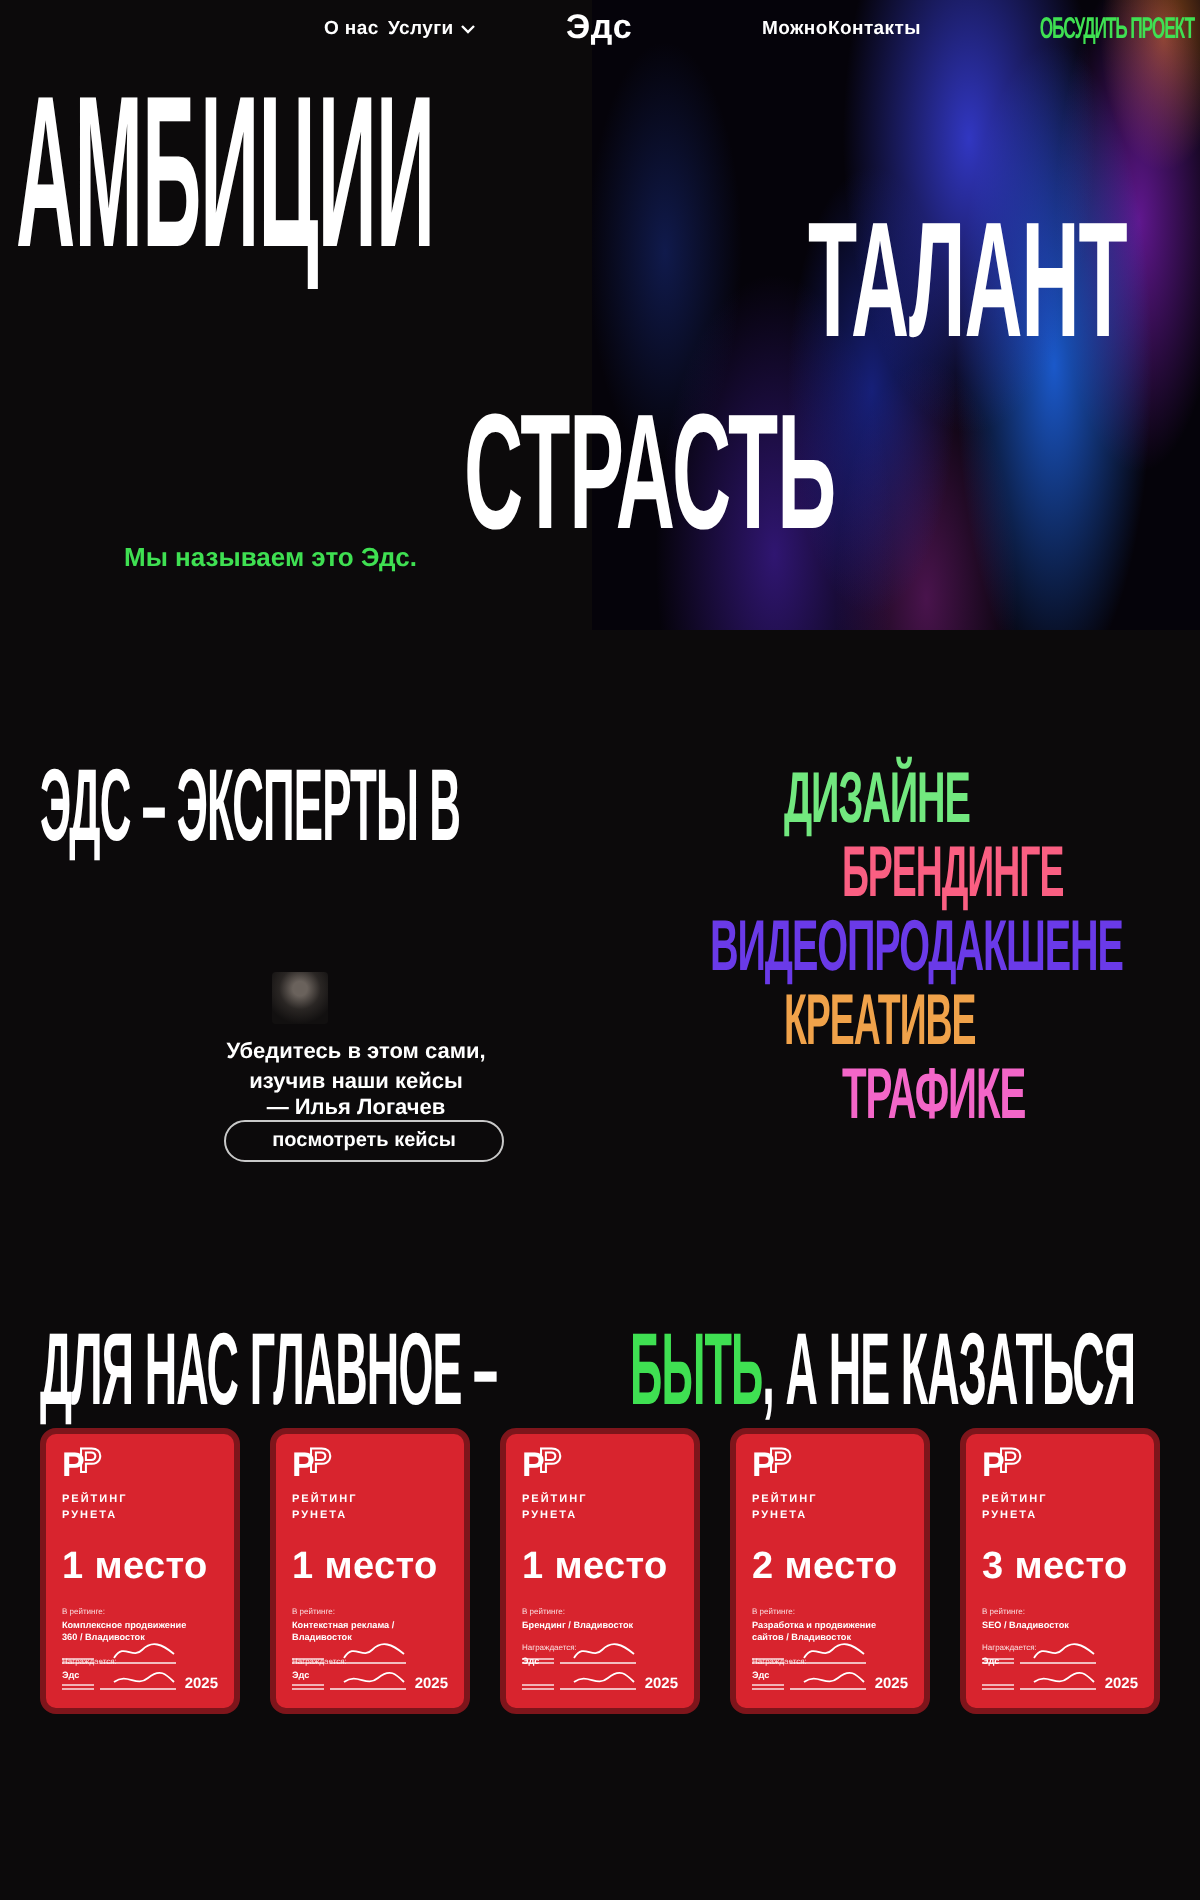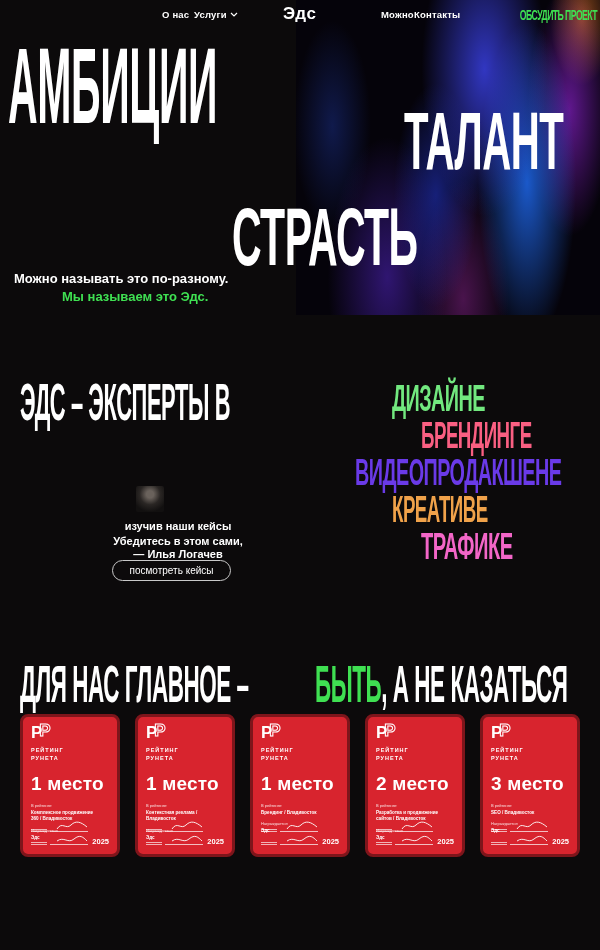--- a/index.html
+++ b/index.html
@@ -28,23 +28,23 @@
   .cond-r{transform-origin:100% 0;}
   
   .hero-copy{position:absolute;left:14px;top:270px;font-size:13px;font-weight:700;line-height:1.35;}
   
   .avatar{position:absolute;left:136px;top:486px;width:28px;height:26px;border-radius:2px;
     background:radial-gradient(circle at 50% 32%, #6a625c 0 16%, #2a2624 46%, #121010 78%);}
   .quote{position:absolute;left:93px;top:519px;width:170px;text-align:center;
     font-size:11px;font-weight:700;line-height:1.35;}
   .author{position:absolute;left:93px;top:548px;width:170px;text-align:center;
     font-size:11px;font-weight:700;}
-  .cases-btn{position:absolute;left:112px;top:560px;width:119px;height:21px;border-radius:11px;
+  .cases-btn{position:absolute;left:112px;top:560px;width:140px;height:21px;border-radius:11px;
     border:1px solid #c9c9c9;background:transparent;color:#fff;font-family:"Liberation Sans",sans-serif;
-    font-size:10px;font-weight:400;cursor:pointer;display:flex;align-items:center;justify-content:center;}
+    font-size:10px;font-weight:700;cursor:pointer;display:flex;align-items:center;justify-content:center;}
   
   .card{position:absolute;top:714px;width:100px;height:143px;border-radius:8px;
     background:#d8242e;border:3px solid #7e151b;box-sizing:border-box;padding:7px 8px;overflow:hidden;}
   .rr-logo{font-size:17px;font-weight:800;line-height:1;letter-spacing:0;}
   .rr1{color:#fff;}
   .rr2{color:transparent;-webkit-text-stroke:1px #fff;margin-left:-3px;position:relative;top:-2px;}
   .rr-brand{margin-top:5px;font-size:5.5px;font-weight:700;letter-spacing:1px;line-height:1.5;}
   .place{margin-top:10px;font-size:19px;font-weight:800;letter-spacing:.2px;}
   .lbl{margin-top:8px;font-size:4px;opacity:.85;}
   .cat{margin-top:2px;font-size:4.6px;font-weight:700;line-height:1.5;padding-right:8px;}
@@ -75,36 +75,35 @@
   <div class="logo">Эдс</div>
   <div class="nav-item" style="left:381px">Можно</div>
   <div class="nav-item" style="left:414px">Контакты</div>
   <div class="cond cond-r" style="right: 3px; top: 7px; font-size: 15px; transform: scaleX(0.58); cursor: pointer; color: rgb(63, 224, 82);">ОБСУДИТЬ ПРОЕКТ</div>
 
   <div class="cond" style="left:8px;top:32px;font-size:108px;transform:scaleX(.38)">АМБИЦИИ</div>
   <div class="cond" style="left:404px;top:100px;font-size:82px;transform:scaleX(.49)">ТАЛАНТ</div>
   <div class="cond" style="left:232px;top:196px;font-size:82px;transform:scaleX(.5)">СТРАСТЬ</div>
 
   <div class="hero-copy">
-    <div>Можно называть это по-разному.</div>
     <div style="color: rgb(63, 224, 82); margin-left: 48px;">Мы называем это Эдс.</div>
   </div>
 
   <div class="cond" style="left:20px;top:377px;font-size:51px;transform:scaleX(.43)">ЭДС  –  ЭКСПЕРТЫ В</div>
 
   <div class="cond" style="left: 392px; top: 381px; font-size: 36px; transform: scaleX(0.55); color: rgb(114, 232, 127);">ДИЗАЙНЕ</div>
   <div class="cond" style="left: 421px; top: 418px; font-size: 36px; transform: scaleX(0.52); color: rgb(250, 95, 130);">БРЕНДИНГЕ</div>
   <div class="cond" style="left: 355px; top: 455px; font-size: 36px; transform: scaleX(0.55); color: rgb(106, 58, 232);">ВИДЕОПРОДАКШЕНЕ</div>
   <div class="cond" style="left: 392px; top: 492px; font-size: 36px; transform: scaleX(0.52); color: rgb(240, 162, 74);">КРЕАТИВЕ</div>
   <div class="cond" style="left: 421px; top: 529px; font-size: 36px; transform: scaleX(0.56); color: rgb(243, 102, 200);">ТРАФИКЕ</div>
 
   <div class="avatar"></div>
   <div class="quote">
+    <div>Убедитесь в этом сами,</div>
     <div>изучив наши кейсы</div>
-    <div>Убедитесь в этом сами,</div>
   </div>
   <div class="author">— Илья Логачев</div>
   <button class="cases-btn">посмотреть кейсы</button>
 
   <div class="cond" style="left:20px;top:659px;font-size:51px;transform:scaleX(.44)">ДЛЯ НАС ГЛАВНОЕ –</div>
   <div class="cond" style="left:315px;top:659px;font-size:51px;transform:scaleX(.44)">
     <span style="color: rgb(63, 224, 82);">БЫТЬ</span><span>, А НЕ КАЗАТЬСЯ</span>
   </div>
 
   <div class="card" style="left:20px">

